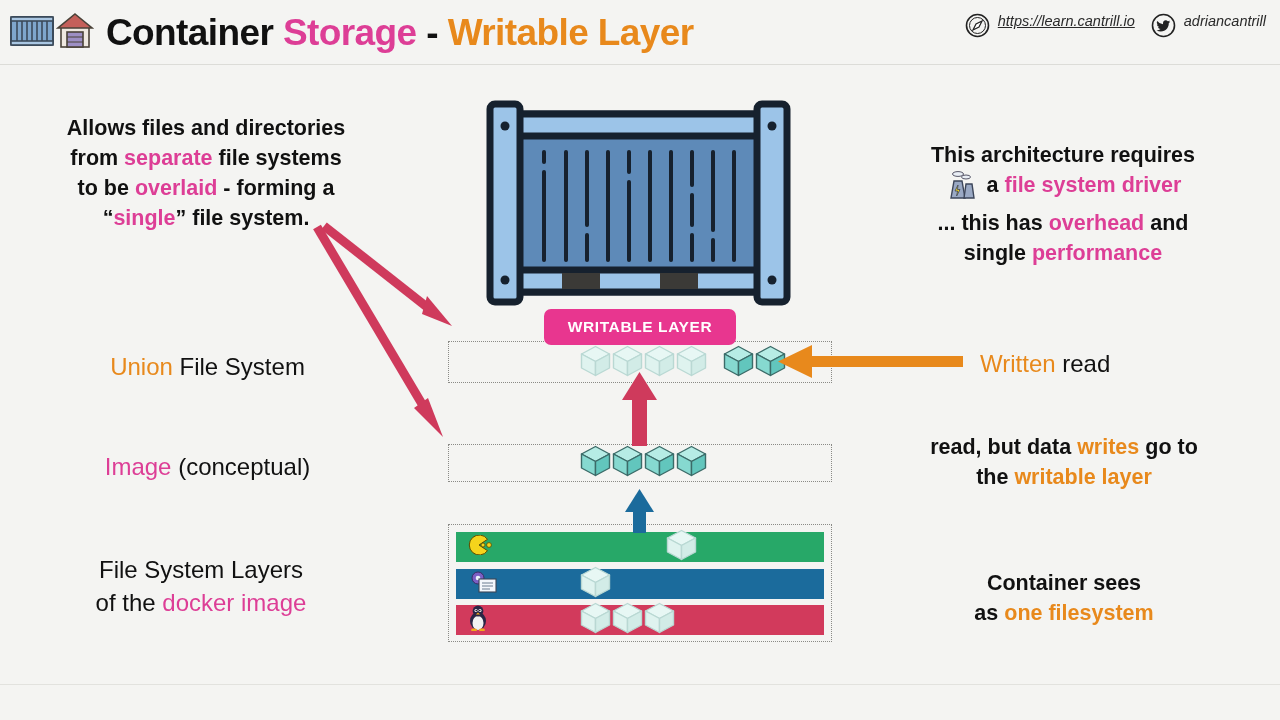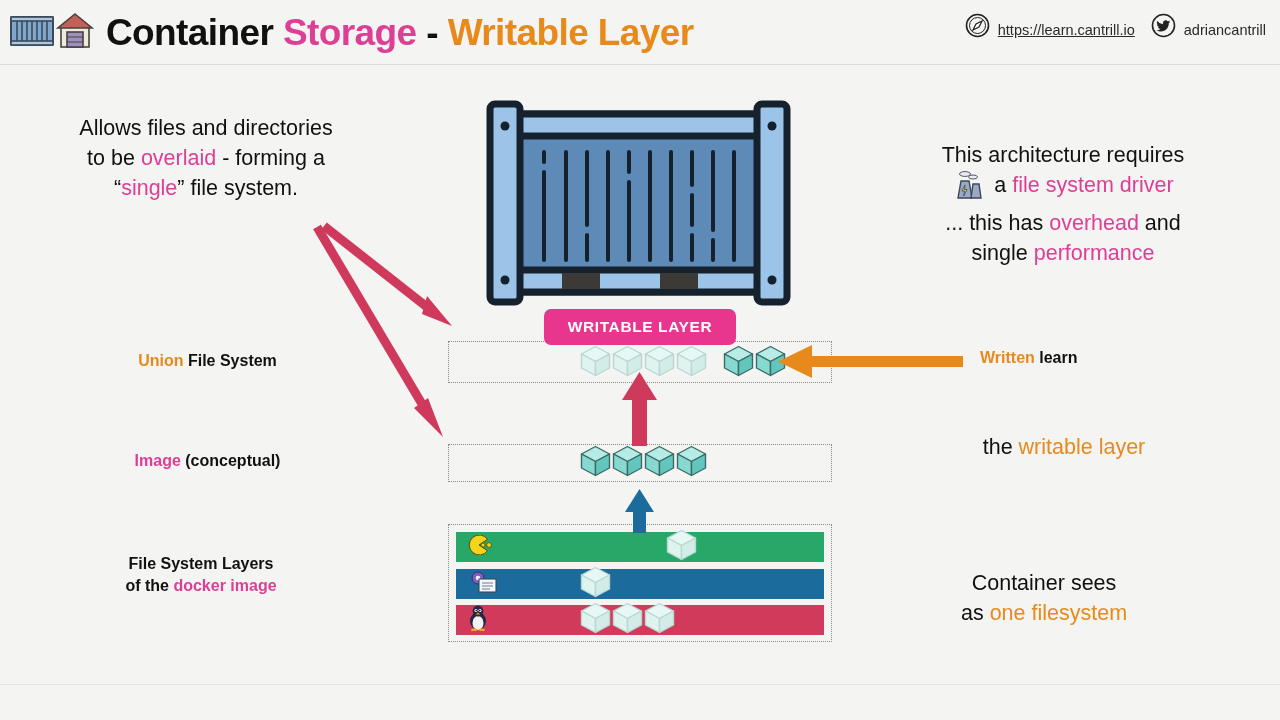--- a/index.html
+++ b/index.html
@@ -24,37 +24,37 @@
     letter-spacing: -0.6px; white-space: nowrap; line-height: 1;
   }
   .t-black { color: #111; }
   .t-pink  { color: #dd3e96; }
   .t-orange{ color: #e8891c; }
   #hdr-right {
     position: absolute; right: 14px; top: 13px;
     display: flex; align-items: center; gap: 16px;
     font-size: 14.5px; color: #2a2a2a;
   }
-  .hdr-link { display: flex; align-items: flex-end; gap: 8px; }
+  .hdr-link { display: flex; align-items: flex-start; gap: 8px; font-style: italic; }
   .hdr-link .txt-link { text-decoration: underline; }
   .circ-ico { width: 25px; height: 25px; flex: 0 0 25px; }
 
   
   .textblock {
     position: absolute; text-align: center;
-    font-size: 21.5px; font-weight: normal; line-height: 1.40; color: #111;
+    font-size: 21.5px; font-weight: bold; line-height: 1.40; color: #111;
   }
   #tb-overlay { left: 26px; top: 113px; width: 360px; }
   #tb-driver  { left: 893px; top: 140px; width: 340px; }
   #tb-readwrite { left: 893px; top: 432px; width: 342px; }
-  #tb-sees    { left: 910px; top: 568px; width: 268px; }
+  #tb-sees    { left: 930px; top: 568px; width: 268px; }
 
   .lbl {
     position: absolute; text-align: center;
-    font-size: 16px; font-weight: bold; color: #111; line-height: 1.38;
+    font-size: 24px; font-weight: normal; color: #111; line-height: 1.38;
   }
   #lbl-union { left: 60px; top: 350px; width: 295px; }
   #lbl-image { left: 60px; top: 450px; width: 295px; }
   #lbl-fslayers { left: 52px; top: 553px; width: 298px; }
   #lbl-written { left: 980px; top: 347px; width: 250px; text-align: left; }
 
   .plant-emoji { display: inline-block; vertical-align: -8px; margin-right: 2px; }
 
   
   #container-graphic { position: absolute; left: 486px; top: 100px; }
@@ -153,20 +153,21 @@
             <path d="M19 8.6c-.5.25-1.1.4-1.6.45.6-.35 1-.9 1.2-1.55-.55.33-1.15.55-1.8.68A2.8 2.8 0 0 0 12 10.6c0 .22.03.44.07.64A8 8 0 0 1 6.3 7.9a2.8 2.8 0 0 0 .87 3.74c-.46-.02-.9-.14-1.27-.35v.04a2.8 2.8 0 0 0 2.25 2.74c-.42.12-.86.13-1.27.05a2.8 2.8 0 0 0 2.62 1.94A5.63 5.63 0 0 1 5.5 17.2a7.95 7.95 0 0 0 4.3 1.26c5.16 0 7.98-4.27 7.98-7.98l-.01-.36c.55-.4 1.02-.89 1.4-1.45z" fill="#222"></path>
           </svg>
         </span>
         <span>adriancantrill</span>
       </div>
     </div>
   </div>
 
   <div class="textblock" id="tb-overlay">
     <div><span>Allows files and directories</span></div>
+    <div><span>from </span><span class="t-pink">separate</span><span> file systems</span></div>
     <div><span>to be </span><span class="t-pink">overlaid</span><span> - forming a</span></div>
     <div><span>“</span><span class="t-pink">single</span><span>” file system.</span></div>
   </div>
 
   <div class="textblock" id="tb-driver">
     <div><span>This architecture requires</span></div>
     <div>
       <span class="plant-emoji">
         <svg width="34" height="30" viewBox="0 0 34 30">
           <ellipse cx="13" cy="4" rx="5.5" ry="2.4" fill="#e9eef5" stroke="#556" stroke-width="1"></ellipse>
@@ -175,38 +176,39 @@
           <path d="M19 28 L21 14 L27 14 L29 28 Z" fill="#9aa9c4" stroke="#3c4559" stroke-width="1.4"></path>
           <polygon points="13,15 10,21 12.6,21 11.6,26 15,19.5 12.5,19.5" fill="#f2d41e" stroke="#3c4559" stroke-width="0.8"></polygon>
         </svg>
       </span><span> a </span><span class="t-pink">file system driver</span>
     </div>
     <div><span>... this has </span><span class="t-pink">overhead</span><span> and</span></div>
     <div><span>single </span><span class="t-pink">performance</span></div>
   </div>
 
   <div class="textblock" id="tb-readwrite">
+    <div><span>read, but data </span><span class="t-orange">writes</span><span> go to</span></div>
     <div><span>the </span><span class="t-orange">writable layer</span></div>
   </div>
 
   <div class="textblock" id="tb-sees">
     <div><span>Container sees</span></div>
     <div><span>as </span><span class="t-orange">one filesystem</span></div>
   </div>
 
   <div class="lbl" id="lbl-union"><span class="t-orange">Union</span><span> File System</span></div>
 
   <div class="lbl" id="lbl-image"><span class="t-pink">Image</span><span> (conceptual)</span></div>
 
   <div class="lbl" id="lbl-fslayers">
     <div><span>File System Layers</span></div>
     <div><span>of the </span><span class="t-pink">docker image</span></div>
   </div>
 
-  <div class="lbl" id="lbl-written"><span class="t-orange">Written</span><span> learn</span></div>
+  <div class="lbl" id="lbl-written"><span class="t-orange">Written</span><span> read</span></div>
 
   <div id="container-graphic">
     <svg width="305" height="210" viewBox="0 0 305 210">
 
       <rect x="26" y="14" width="253" height="178" rx="4" fill="#5e8ab8" stroke="#16212e" stroke-width="7"></rect>
 
       <rect x="26" y="14" width="253" height="22" fill="#9cc4e8" stroke="#16212e" stroke-width="7"></rect>
 
       <g stroke="#16212e" stroke-width="4" stroke-linecap="round">
         <line x1="58" y1="52" x2="58" y2="62"></line>

